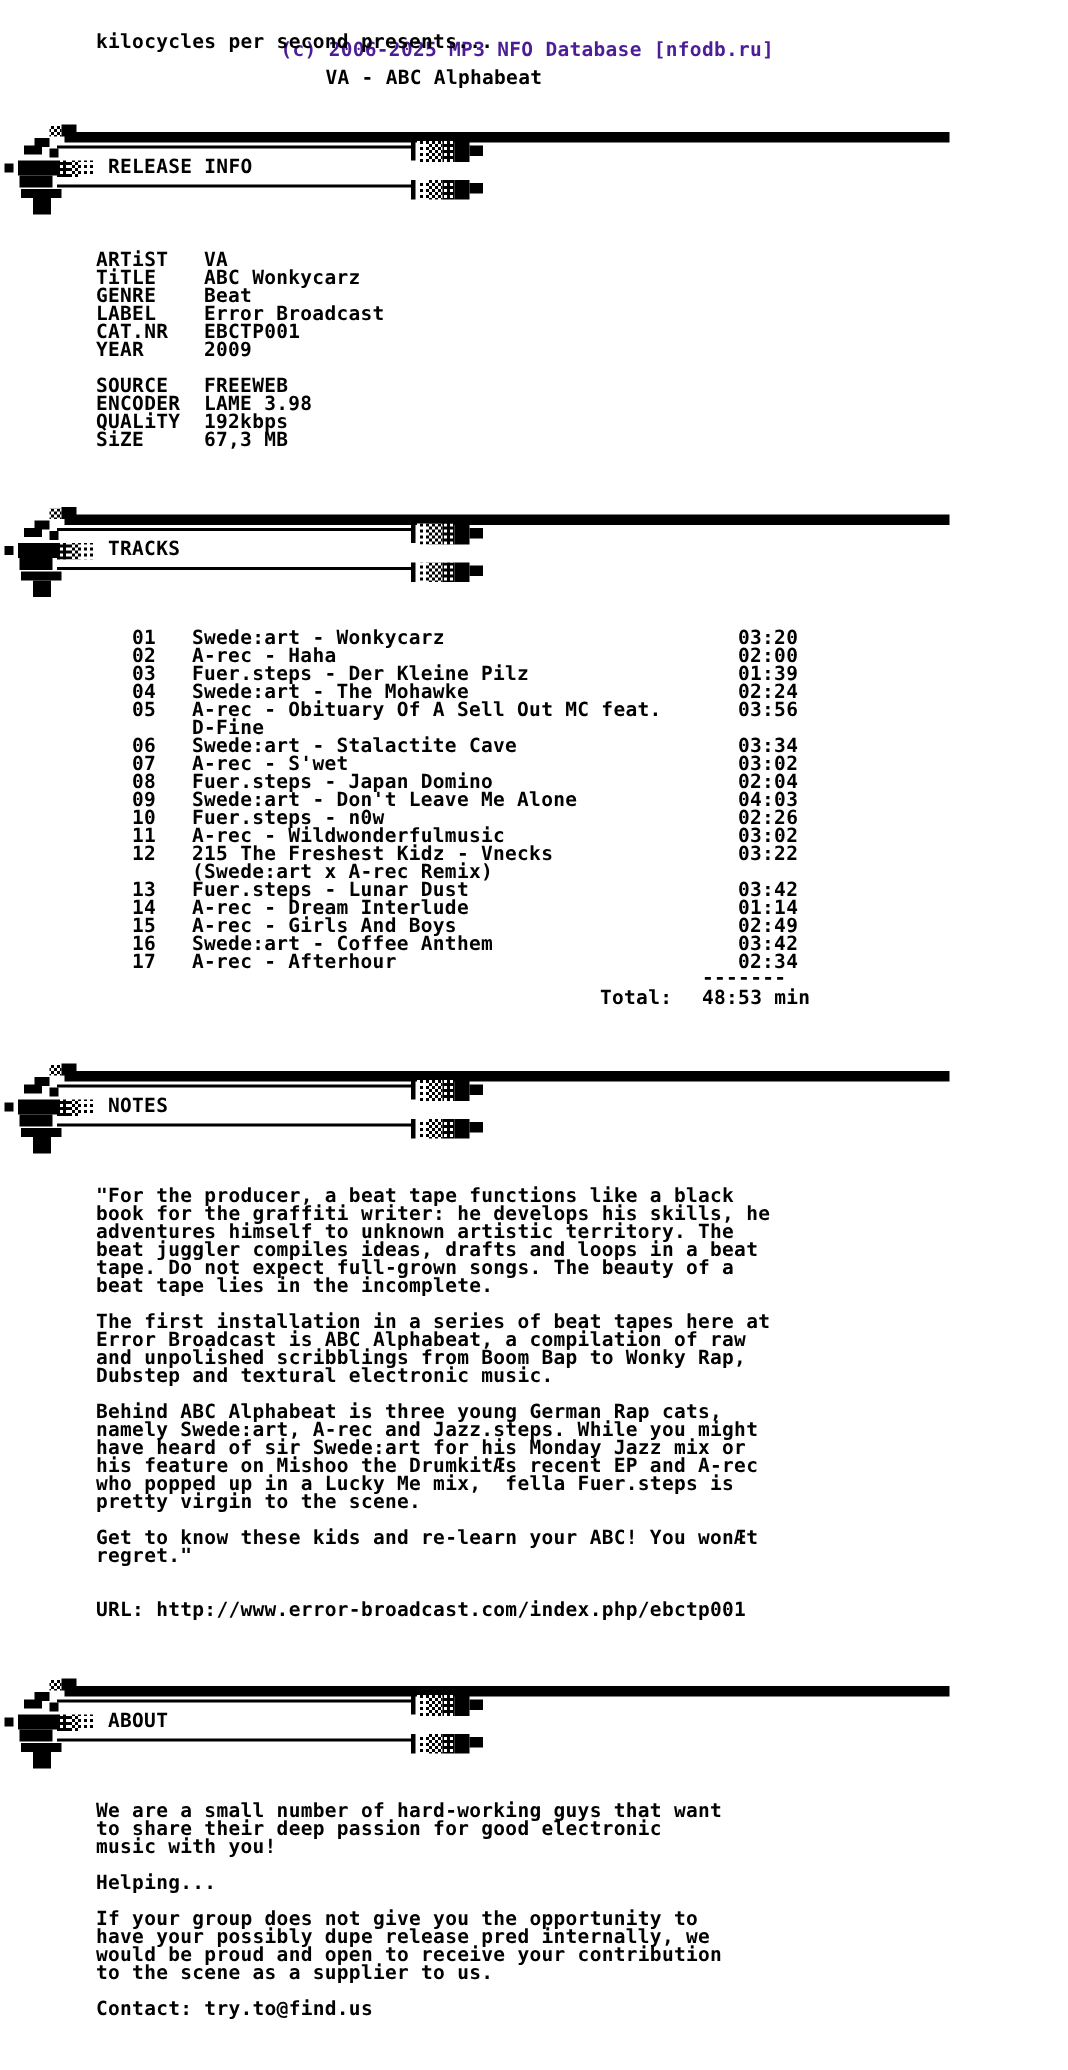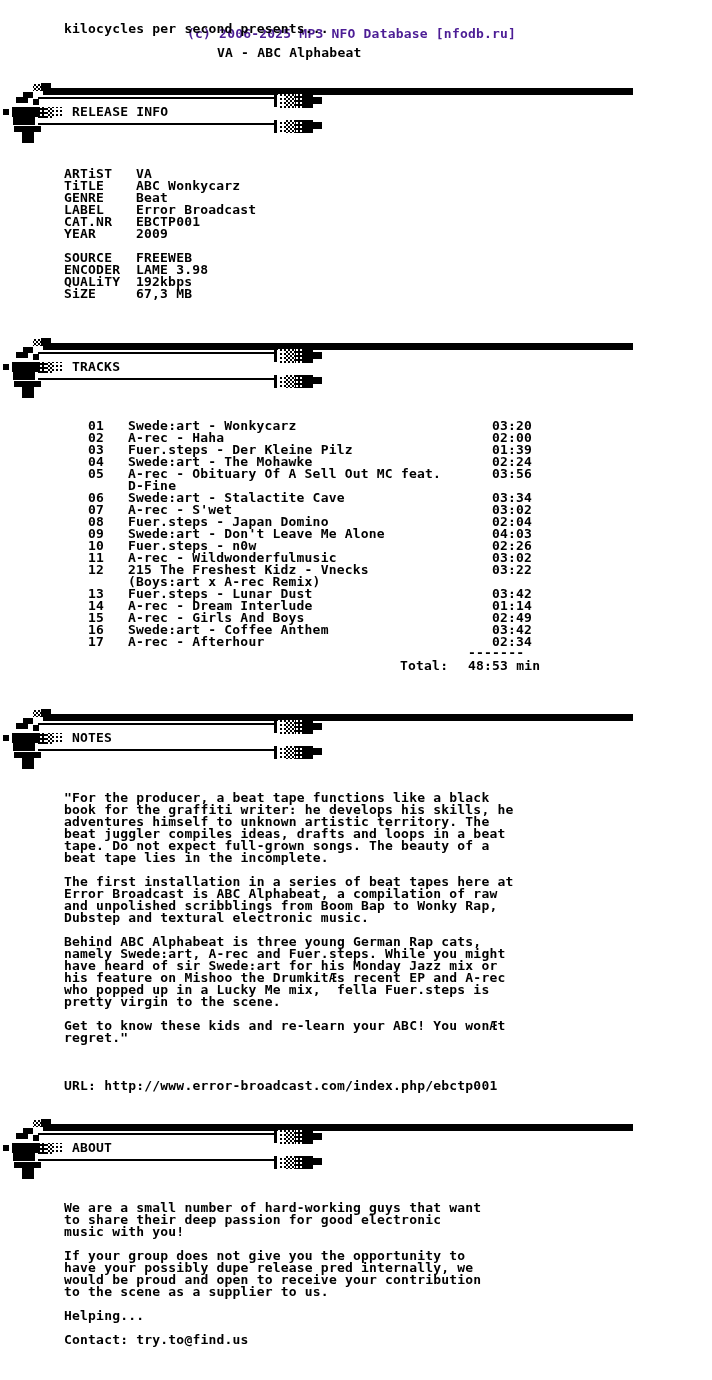--- a/index.html
+++ b/index.html
@@ -36,21 +36,21 @@
   .track-row { display:flex; }
   .t-num { width:40px; flex:none; white-space:pre; }
   .t-title { width:364px; flex:none; }
   .t-time { flex:none; white-space:pre; height:12px; }
 
   #tracks-divider { left:468px; top:647px; }
   #tracks-total-label { left:400px; top:660px; }
   #tracks-total-value { left:468px; top:660px; }
 
   #notes-text { left:64px; top:792px; width:470px; }
-  #notes-url { left:64px; top:1068px;margin-top:12px; }
+  #notes-url { left:64px; top:1068px; }
   #about-text { left:64px; top:1202px; width:470px; }
   #about-contact { left:64px; top:1334px; }
 </style>
 </head>
 <body>
 
 <svg width="0" height="0" style="position:absolute" aria-hidden="true">
   <defs>
     <pattern id="dLight" width="4" height="4" patternUnits="userSpaceOnUse">
       <rect width="4" height="4" fill="#fff"></rect>
@@ -329,21 +329,21 @@
       <span class="t-num">11</span>
       <div class="t-title">
         <div class="line">A-rec - Wildwonderfulmusic</div>
       </div>
       <span class="t-time">03:02</span>
     </div>
     <div class="track-row">
       <span class="t-num">12</span>
       <div class="t-title">
         <div class="line">215 The Freshest Kidz - Vnecks</div>
-        <div class="line">(Boys:art x A-rec Remix)</div>
+        <div class="line">(Swede:art x A-rec Remix)</div>
       </div>
       <span class="t-time">03:22</span>
     </div>
     <div class="track-row">
       <span class="t-num">13</span>
       <div class="t-title">
         <div class="line">Fuer.steps - Lunar Dust</div>
       </div>
       <span class="t-time">03:42</span>
     </div>
@@ -390,42 +390,42 @@
       <div class="line">beat tape lies in the incomplete.</div>
     </div>
     <div class="para">
       <div class="line">The first installation in a series of beat tapes here at</div>
       <div class="line">Error Broadcast is ABC Alphabeat, a compilation of raw</div>
       <div class="line">and unpolished scribblings from Boom Bap to Wonky Rap,</div>
       <div class="line">Dubstep and textural electronic music.</div>
     </div>
     <div class="para">
       <div class="line">Behind ABC Alphabeat is three young German Rap cats,</div>
-      <div class="line">namely Swede:art, A-rec and Fuer.steps. While you might</div>
+      <div class="line">namely Swede:art, A-rec and Jazz.steps. While you might</div>
       <div class="line">have heard of sir Swede:art for his Monday Jazz mix or</div>
       <div class="line">his feature on Mishoo the DrumkitÆs recent EP and A-rec</div>
       <div class="line">who popped up in a Lucky Me mix,  fella Fuer.steps is</div>
       <div class="line">pretty virgin to the scene.</div>
     </div>
     <div class="para">
       <div class="line">Get to know these kids and re-learn your ABC! You wonÆt</div>
       <div class="line">regret."</div>
     </div>
   </div>
 <div id="notes-url" class="abs line">URL: http://www.error-broadcast.com/index.php/ebctp001</div>
 
 <div id="about-text" class="abs">
     <div class="para">
       <div class="line">We are a small number of hard-working guys that want</div>
       <div class="line">to share their deep passion for good electronic</div>
       <div class="line">music with you!</div>
     </div>
     <div class="para">
+      <div class="line">Helping...</div>
+    </div>
+    <div class="para">
       <div class="line">If your group does not give you the opportunity to</div>
       <div class="line">have your possibly dupe release pred internally, we</div>
       <div class="line">would be proud and open to receive your contribution</div>
       <div class="line">to the scene as a supplier to us.</div>
     </div>
-    <div class="para">
-      <div class="line">Helping...</div>
-    </div>
   </div>
 <div id="about-contact" class="abs line">Contact: try.to@find.us</div>
 
 </body></html>

